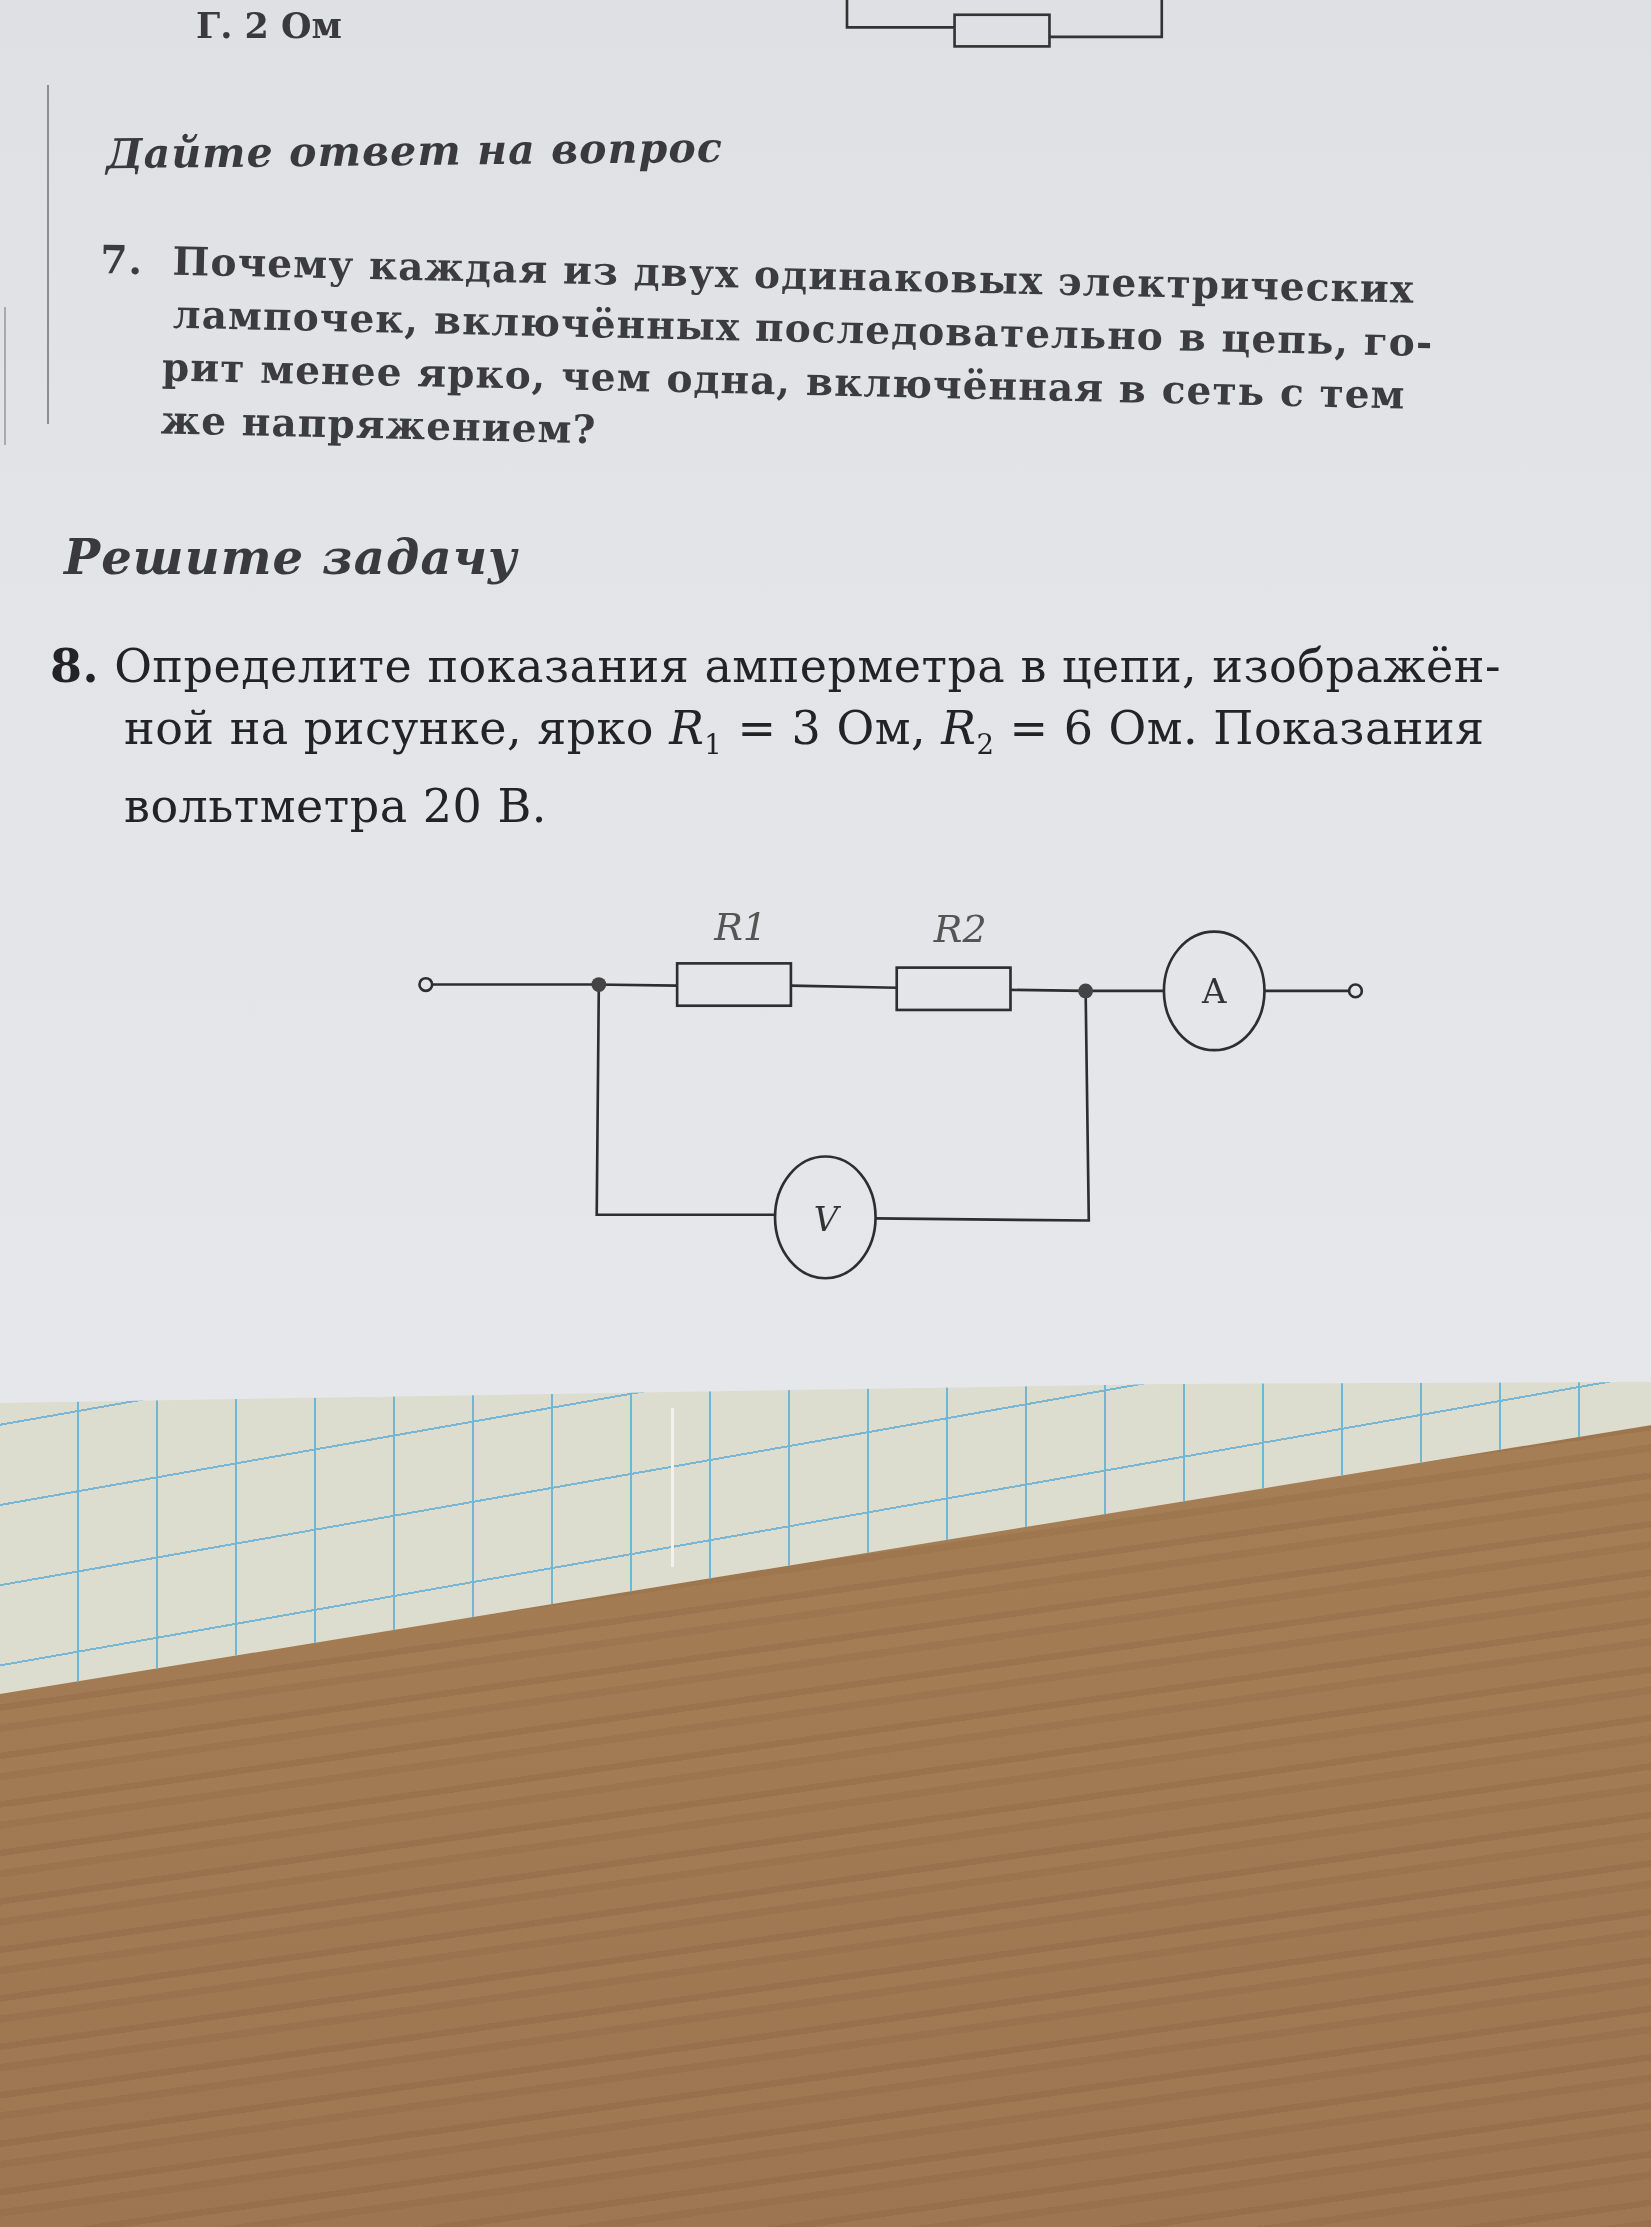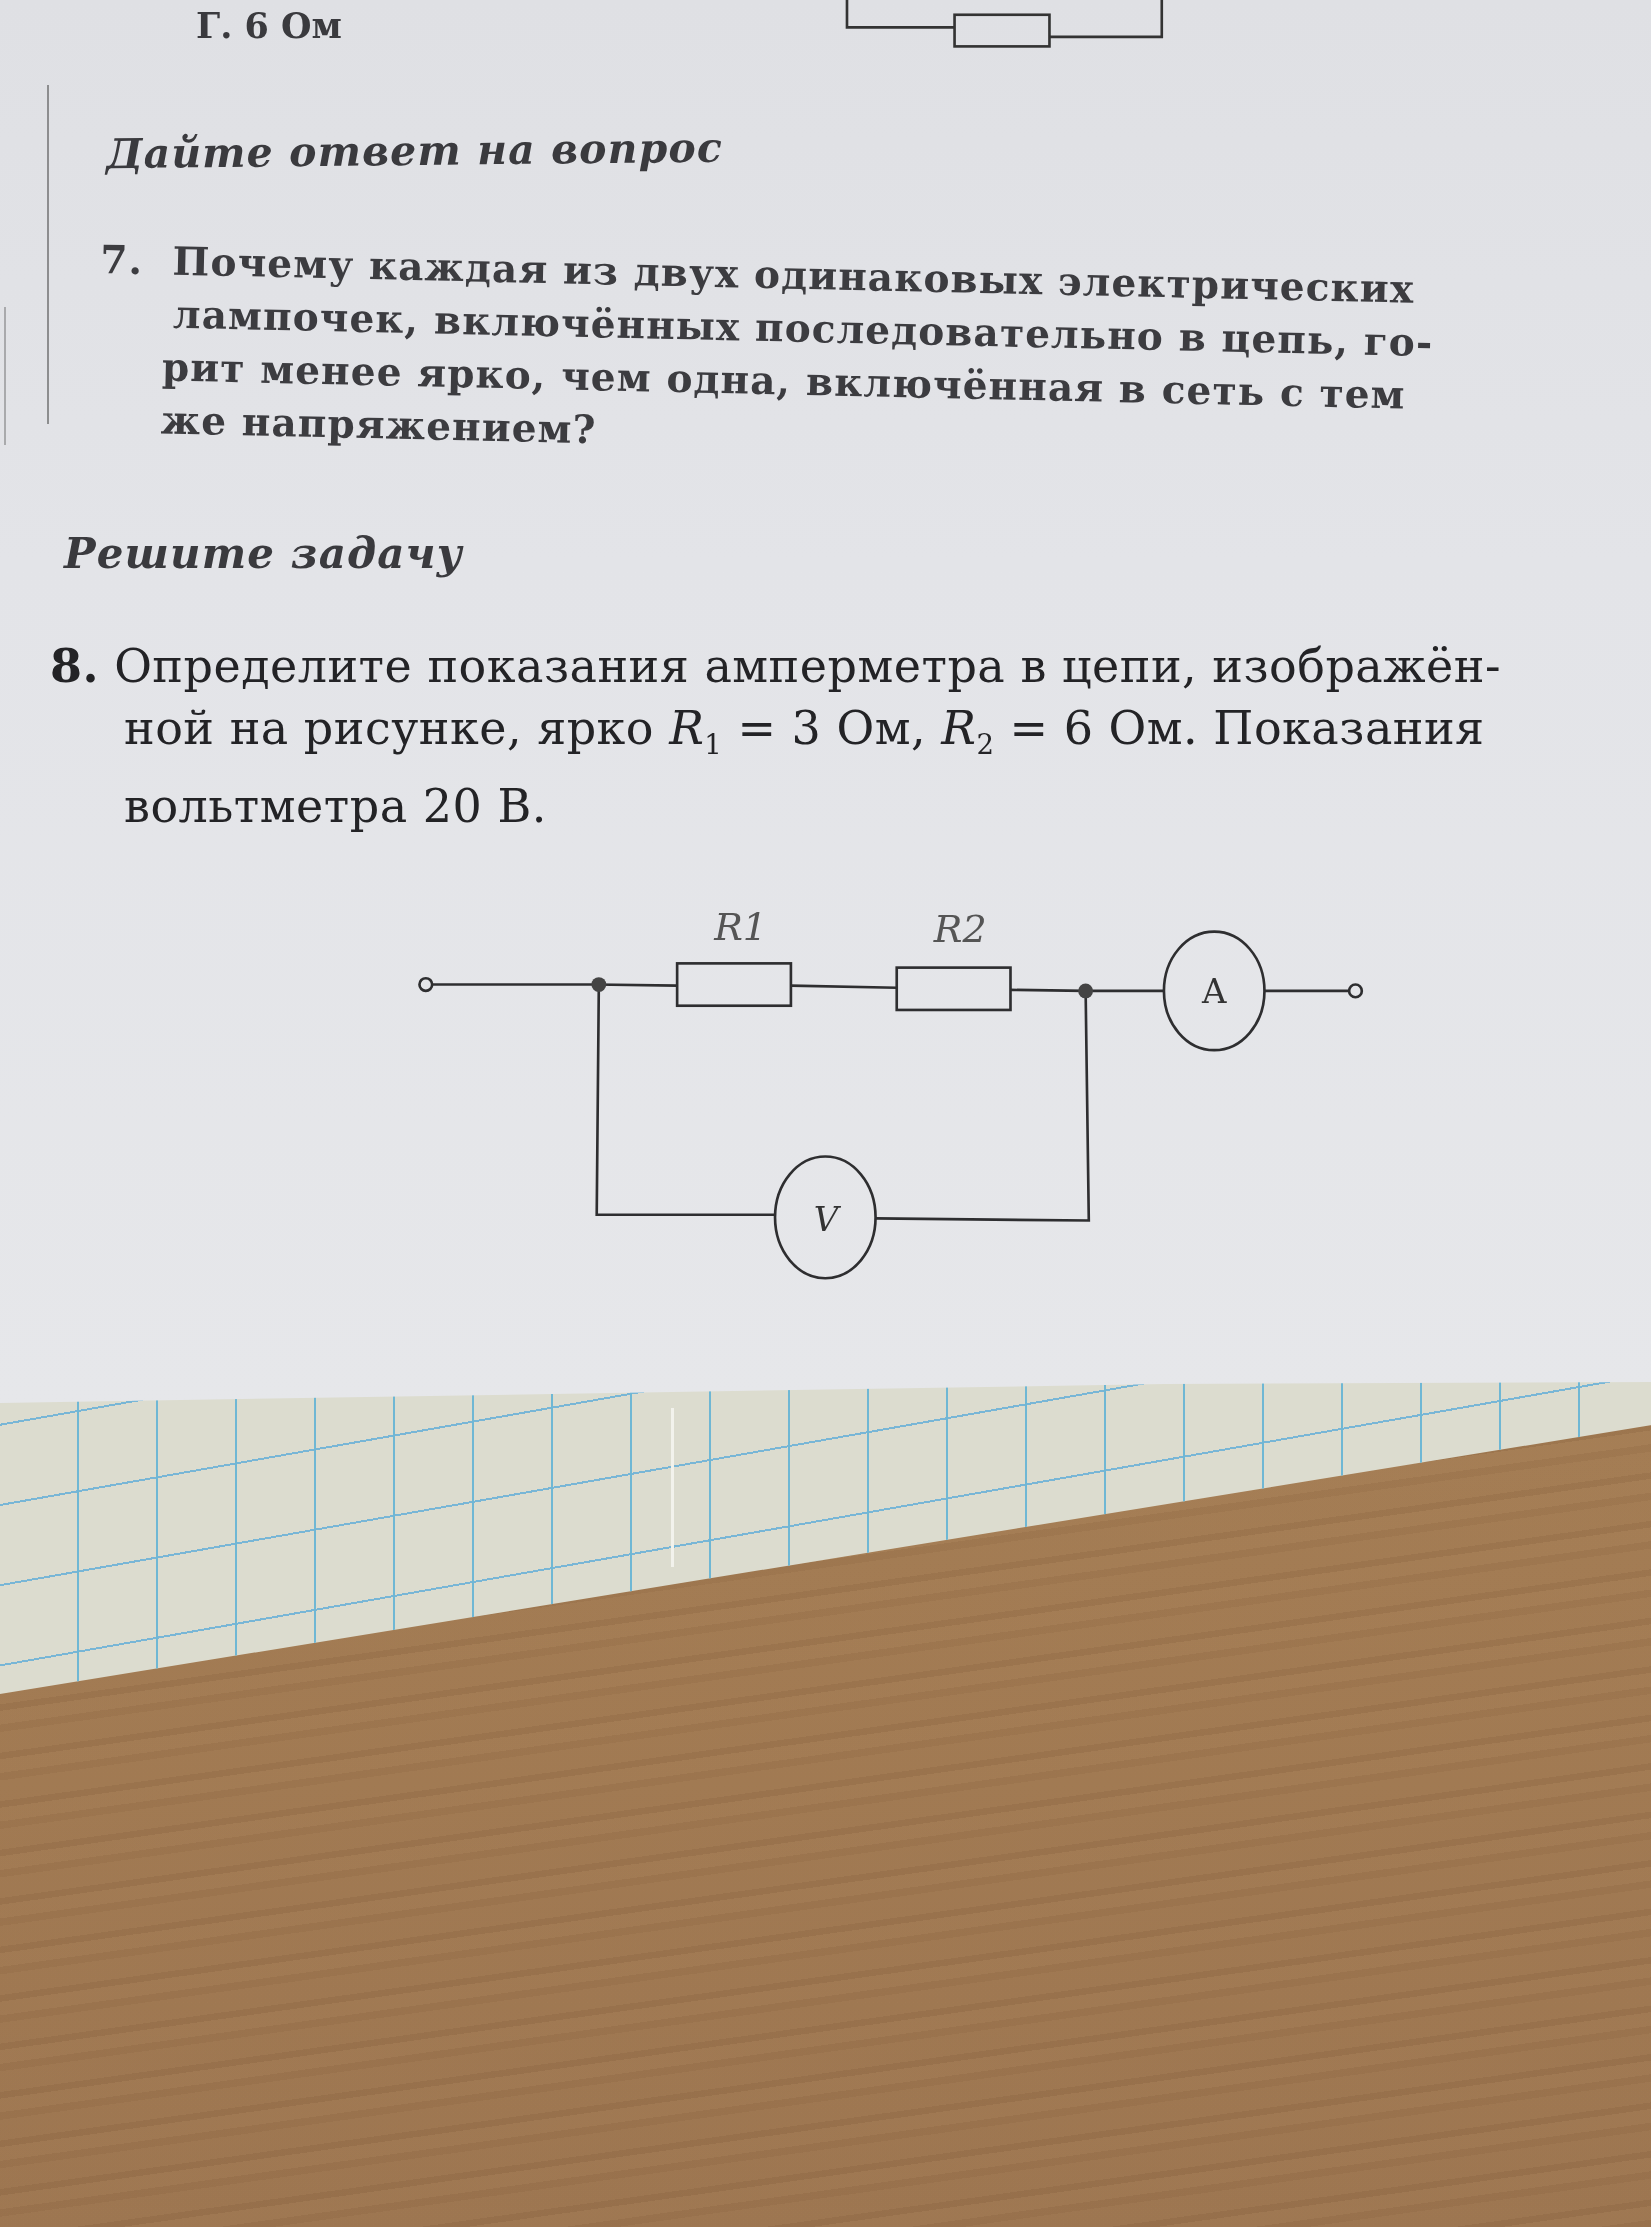--- a/index.html
+++ b/index.html
@@ -57,37 +57,37 @@
 <body>
 
 <div class="desk"></div>
 <div class="notebook"></div>
 <div class="fold-line"></div>
 
 <div class="sheet">
   <div class="margin-line" style="left:47px; top:85px; height:339px;"></div>
   <div class="margin-line" style="left:4.2px; top:307px; height:138px; opacity:0.4;"></div>
 
-  <div class="txt" style="left:196px; top:5.3px; font-size:35px; font-weight:bold; color:#3a3a3e;">Г. 6 Ом</div>
+  <div class="txt" style="left:196px; top:5.3px; font-size:35px; font-weight:bold; color:#3a3a3e;">Г. 2 Ом</div>
   <svg style="position:absolute; left:842px; top:0; width:339px; height:58px;" viewBox="0 0 640 110" width="339" height="58">
     <polyline points="8,0 8,52 212,52" fill="none" stroke="#333" stroke-width="5"></polyline>
     <rect x="212" y="28" width="180" height="60" fill="none" stroke="#333" stroke-width="5"></rect>
     <polyline points="392,70 605,70 605,0" fill="none" stroke="#333" stroke-width="5"></polyline>
   </svg>
 
   <div class="txt heading" style="left:106px; top:127px; transform:rotate(-0.6deg);">Дайте ответ на вопрос</div>
 
   <div class="txt q7" style="left:101px; top:233px;">
     <div><span class="num">7.</span>&nbsp;&nbsp;<span>Почему каждая из двух одинаковых электрических</span></div>
     <div style="padding-left:74px;"><span>лампочек, включённых последовательно в цепь, го-</span></div>
     <div style="padding-left:64px;"><span>рит менее ярко, чем одна, включённая в сеть с тем</span></div>
     <div style="padding-left:64px;"><span>же напряжением?</span></div>
   </div>
 
-  <div class="txt heading" style="left:64px; top:529px; font-size:42px;">Решите задачу</div>
+  <div class="txt heading" style="left:64px; top:529px; font-size:48px;">Решите задачу</div>
 
   <div class="txt q8" style="left:50px; top:635px;">
     <div><span class="num">8.</span>&nbsp;<span>Определите показания амперметра в цепи, изображён-</span></div>
     <div style="padding-left:74px;">
       <span>ной на рисунке, ярко </span><span class="ital">R</span><sub>1</sub><span> = 3 Ом, </span><span class="ital">R</span><sub>2</sub><span> = 6 Ом. Показания</span>
     </div>
     <div style="padding-left:74px;"><span>вольтметра 20 В.</span></div>
   </div>
 
   <div class="circuit">

